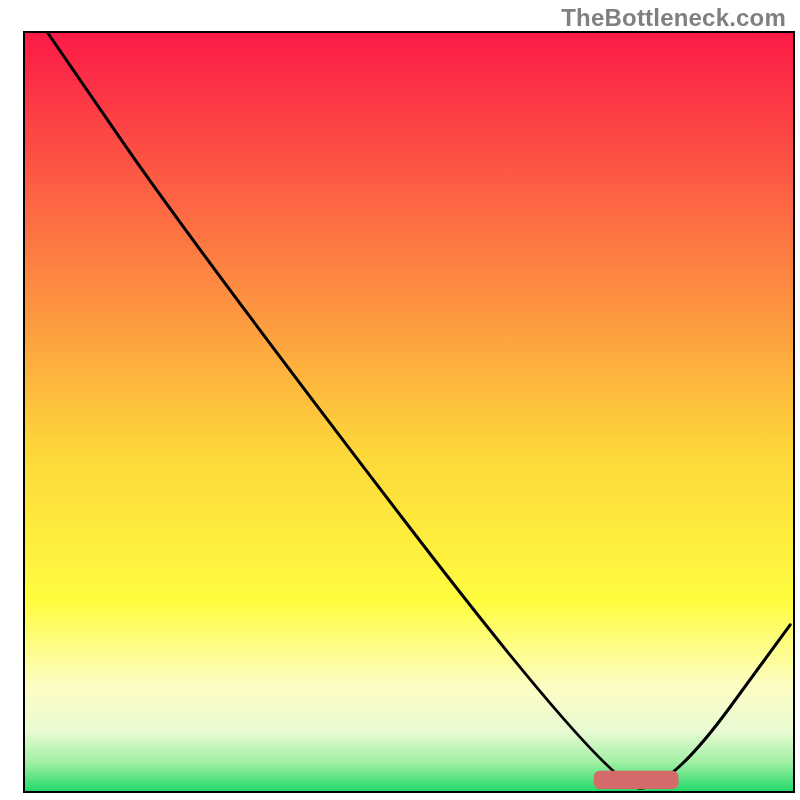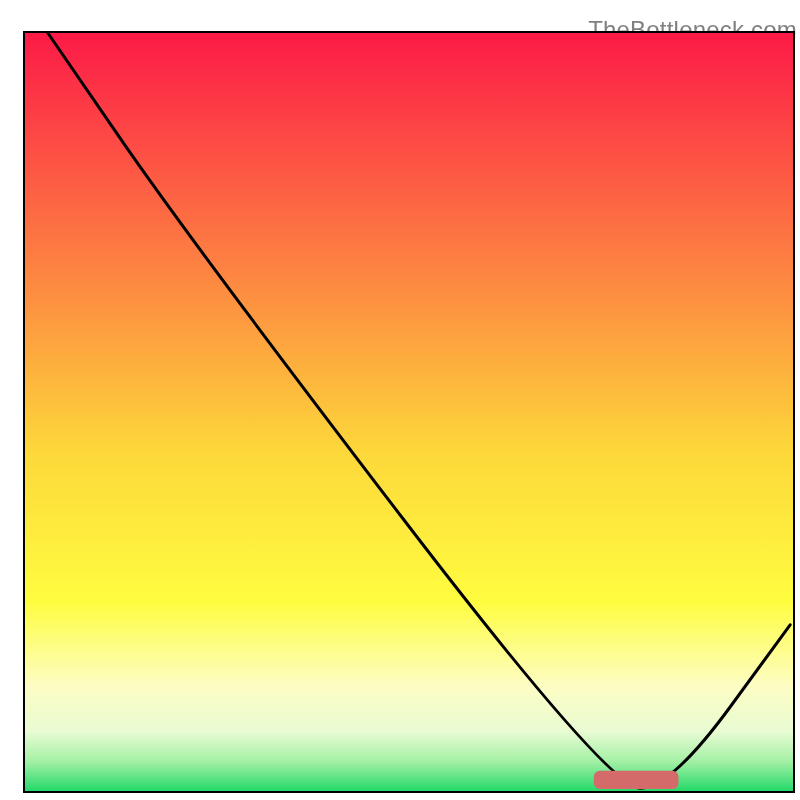--- a/index.html
+++ b/index.html
@@ -12,27 +12,26 @@
     font-family: Arial, Helvetica, sans-serif;
   }
   .wrap {
     position: relative;
     width: 800px;
     height: 800px;
   }
   .watermark {
     position: absolute;
     top: 4px;
-    right: 3px;
+    right: 14px;
     color: #808080;
     font-size: 24px;
     letter-spacing: 0.2px;
-    font-weight: 400;
+    font-weight: 700;
     user-select: none;
-    margin-top: 12px;
   }
   svg {
     position: absolute;
     left: 0;
     top: 0;
   }
 </style>
 </head>
 <body>
 

